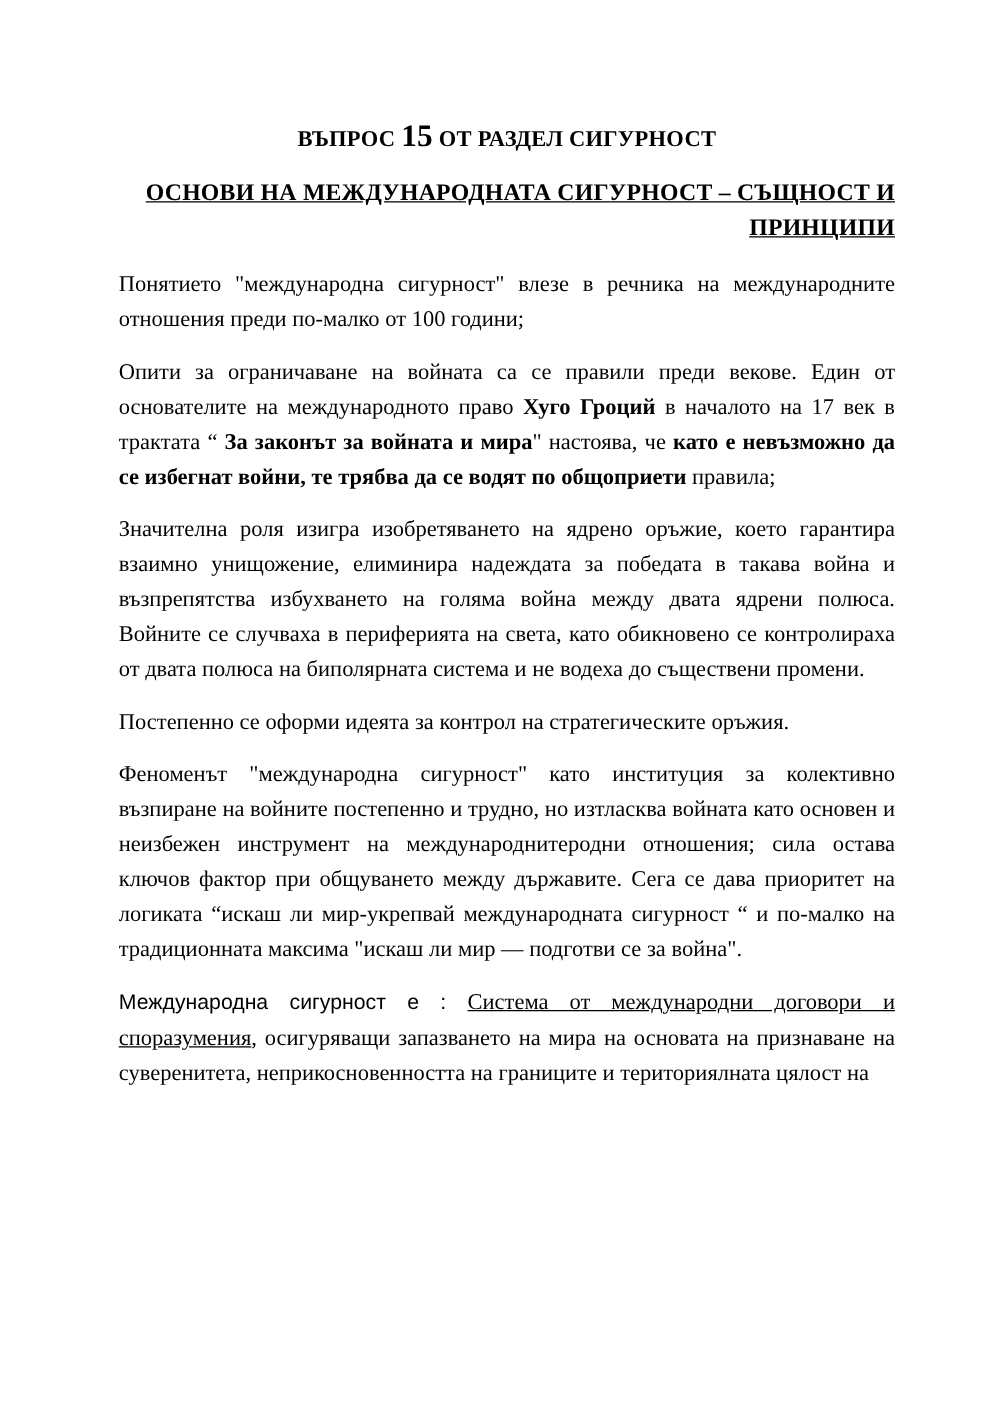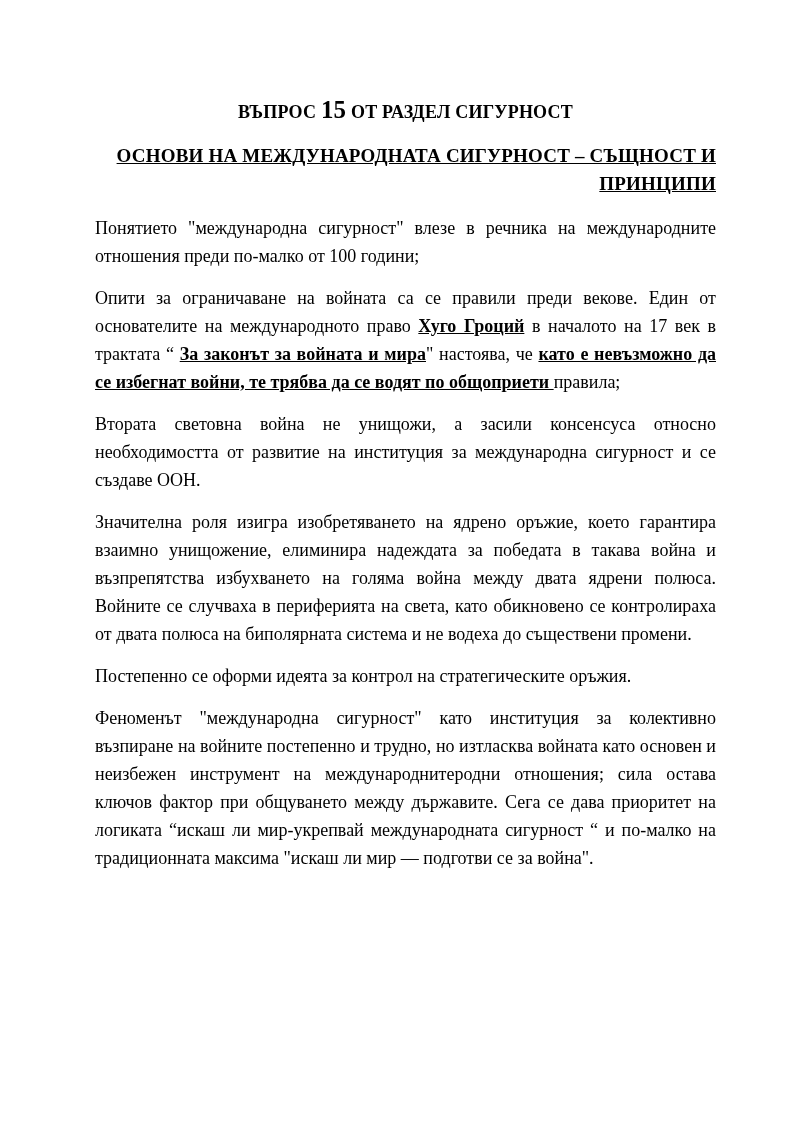--- a/index.html
+++ b/index.html
@@ -37,43 +37,43 @@
     line-height: 28px;
     margin: 0 0 16px 0;
     letter-spacing: 0.2px;
   }
   p.para {
     font-size: 18px;
     line-height: 28px;
     text-align: justify;
     margin: 0 0 14px 0;
   }
-  .b { font-weight: bold; text-decoration: underline; }
+  .b { font-weight: bold; }
   .u { text-decoration: underline; }
   .sans {
     font-family: "Liberation Sans", sans-serif;
     font-size: 17px;
   }
 </style>
 </head>
 <body>
 
 <div class="page">
 
   <h1 class="doc-title"><span>ВЪПРОС </span><span class="title-num">15</span><span> ОТ РАЗДЕЛ СИГУРНОСТ</span></h1>
 
   <h2 class="doc-heading">ОСНОВИ НА МЕЖДУНАРОДНАТА СИГУРНОСТ – СЪЩНОСТ И ПРИНЦИПИ</h2>
 
   <p class="para"><span class="run">Понятието  "международна  сигурност"  влезе  в  речника  на международните отношения преди по-малко от 100 години;</span></p>
 
   <p class="para"><span class="run">Опити за ограничаване на войната са се правили  преди векове. Един от основателите на международното право </span><span class="run b">Хуго Гроций</span><span class="run"> в началото на  17 век в трактата “ </span><span class="run b">За законът за войната  и мира</span><span class="run">" настоява, че  </span><span class="run b">като е невъзможно да се избегнат войни, те трябва да се водят по общоприети </span><span class="run">правила;</span></p>
 
-  <p class="para"><span class="run">Втората  световна  война  не  унищожи,  а  засили  консенсуса  относно необходимостта от развитие на институция  за международна сигурност  и се  създаве  ООН.</span></p>
 
 
   <p class="para"><span class="run">Значителна роля изигра изобретяването на ядрено оръжие, което гарантира взаимно унищожение, елиминира  надеждата за победата в такава война и възпрепятства  избухването  на  голяма  война  между  двата  ядрени  полюса. Войните   се  случваха  в  периферията  на  света,  като  обикновено  се контролираха  от  двата  полюса  на  биполярната  система  и   не  водеха  до съществени промени.</span></p>
 
   <p class="para"><span class="run">Постепенно се  оформи  идеята  за контрол на стратегическите оръжия.</span></p>
 
   <p class="para"><span class="run">Феноменът  "международна  сигурност"  като  институция  за  колективно възпиране на войните постепенно   и трудно, но    изтласква   войната като основен и неизбежен инструмент на международнитеродни отношения; сила остава ключов   фактор  при  общуването   между  държавите.  Сега  се  дава приоритет на логиката “искаш ли мир-укрепвай международната сигурност “ и по-малко на традиционната максима "искаш ли мир — подготви се за война".</span></p>
 
+  <p class="para"><span class="run sans"> Международна сигурност  е : </span><span class="run u">Система от международни  договори   и споразумения</span><span class="run">, осигуряващи запазването на  мира на основата на признаване на суверенитета, неприкосновенността на границите и териториялната цялост на</span></p>
 
 </div>
 
 </body></html>

